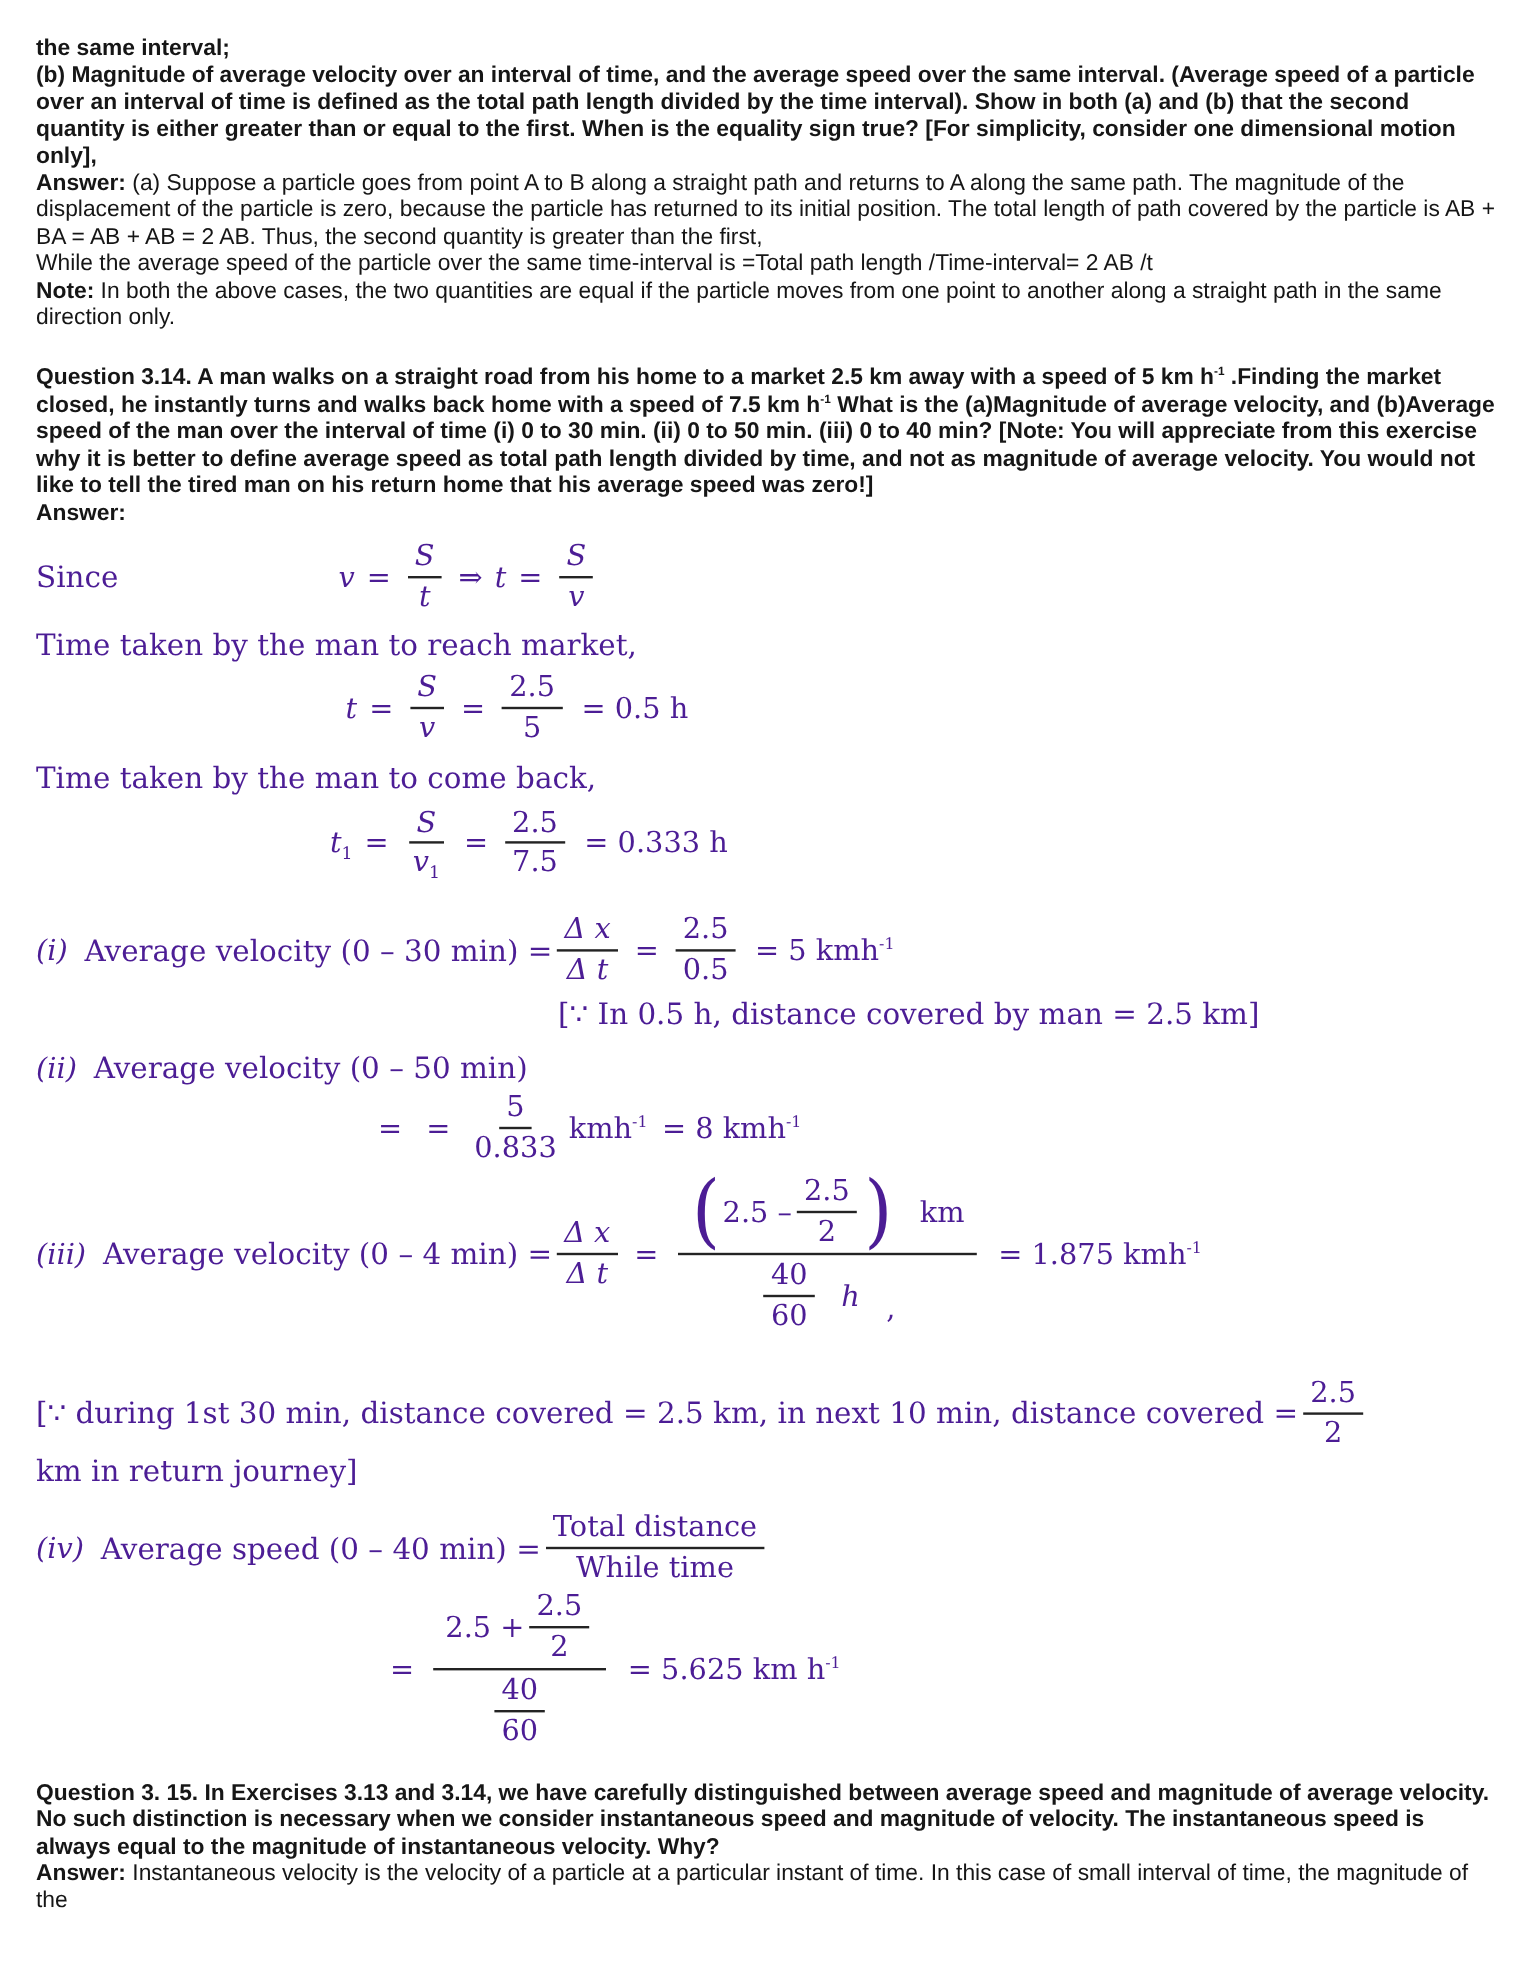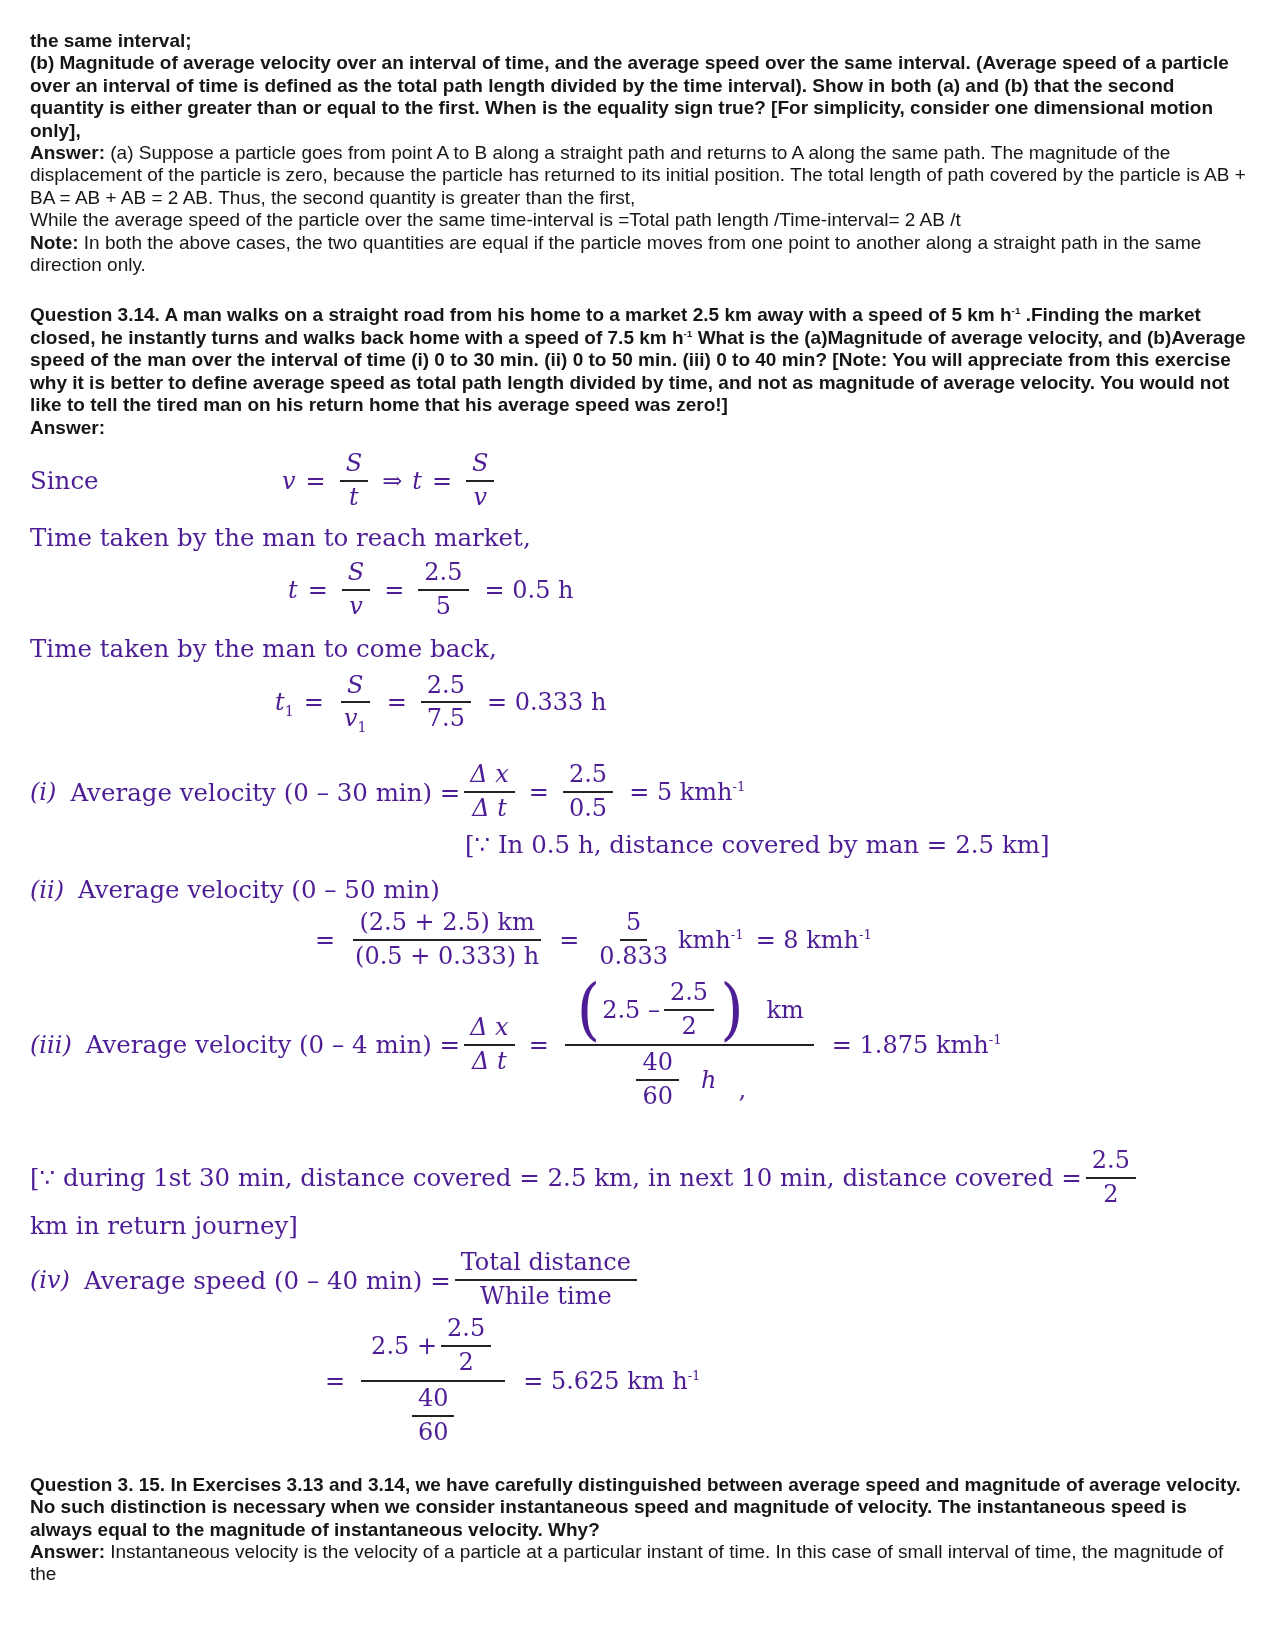--- a/index.html
+++ b/index.html
@@ -50,21 +50,21 @@
   .r-t    { margin-top:8px;  margin-left:258px; }
   .r-back { margin-top:14px; }
   .r-t1   { margin-top:10px; margin-left:245px; }
   .r-i    { margin-top:30px; }
   .r-notei{ margin-top:8px;  margin-left:435px; }
   .r-ii   { margin-top:16px; }
   .r-eqii { margin-top:6px;  margin-left:275px; }
   .r-iii  { margin-top:10px; }
   .r-noteiii { margin-top:38px; }
   .r-noteiii2{ margin-top:4px; }
-  .r-iv   { margin-top:10px; }
+  .r-iv   { margin-top:20px; }
   .r-eqiv { margin-top:6px;  margin-left:285px; }
 
   .sec-q314 { margin-top:28px; }
   .sec-math { margin-top:12px; }
   .sec-q315 { margin-top:28px; }
 </style>
 </head>
 <body>
 
 <div class="page">
@@ -158,24 +158,20 @@
       <span class="mtext">[∵ In 0.5 h, distance covered by man = 2.5 km]</span>
     </div>
 
     <div class="mrow r-ii">
       <span class="marker">(ii)</span>
       <span class="mtext">Average velocity (0 – 50 min)</span>
     </div>
 
     <div class="mrow r-eqii">
       <span class="op">=</span>
-      <span class="frac">
-          <span class="num">(2.5 + 2.5) km</span>
-          <span class="den">(0.5 + 0.333) h</span>
-        </span>
       <span class="op">=</span>
       <span class="frac">
           <span class="num">5</span>
           <span class="den">0.833</span>
         </span>
       <span><span>kmh</span><sup>-1</sup></span>
       <span class="res"><span>= 8 kmh</span><sup>-1</sup></span>
     </div>
 
     <div class="mrow r-iii">

